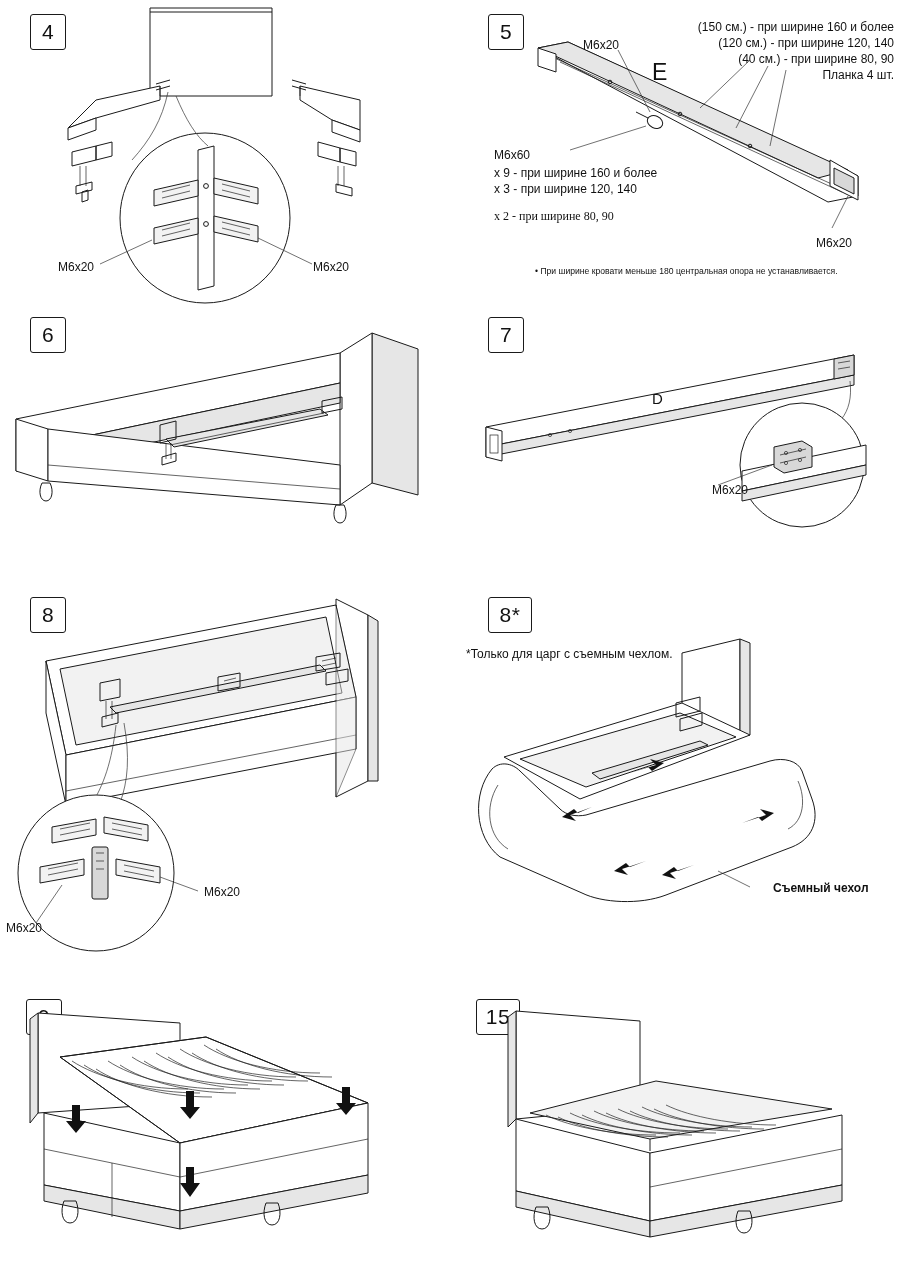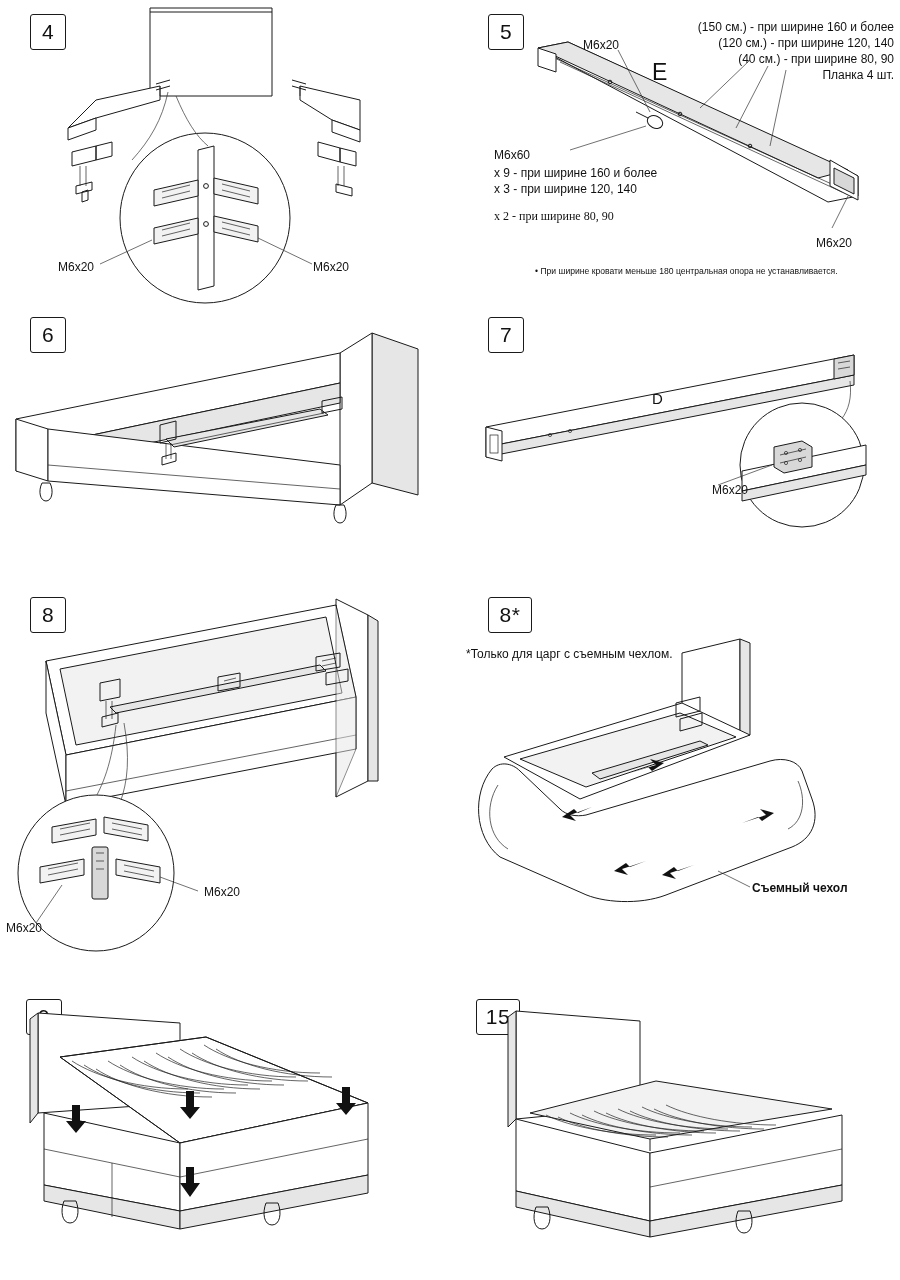--- a/index.html
+++ b/index.html
@@ -41,21 +41,21 @@
   }
   .num-sm { width: 36px; height: 36px; font-size: 21px; }
   .num-wide { width: 44px; height: 36px; font-size: 21px; }
   .label {
     position: absolute;
     font-size: 12px;
     white-space: nowrap;
     color: #111;
     line-height: 1.28;
   }
-  .label.b { font-weight: bold; }
+  .label.b { font-weight: bold; margin-left: 21px; }
   .label.tiny { font-size: 8.6px; }
   .label.big { font-size: 23px; }
   .label.mid { font-size: 15px; }
   .label.right { text-align: right; }
   svg { display: block; }
   .ln { fill: none; stroke: #1a1a1a; stroke-width: 1; }
   .ln-thin { fill: none; stroke: #222; stroke-width: 0.7; }
   .fillw { fill: #ffffff; }
   .fillg { fill: #f2f2f2; }
   .fillgg { fill: #e6e6e6; }

